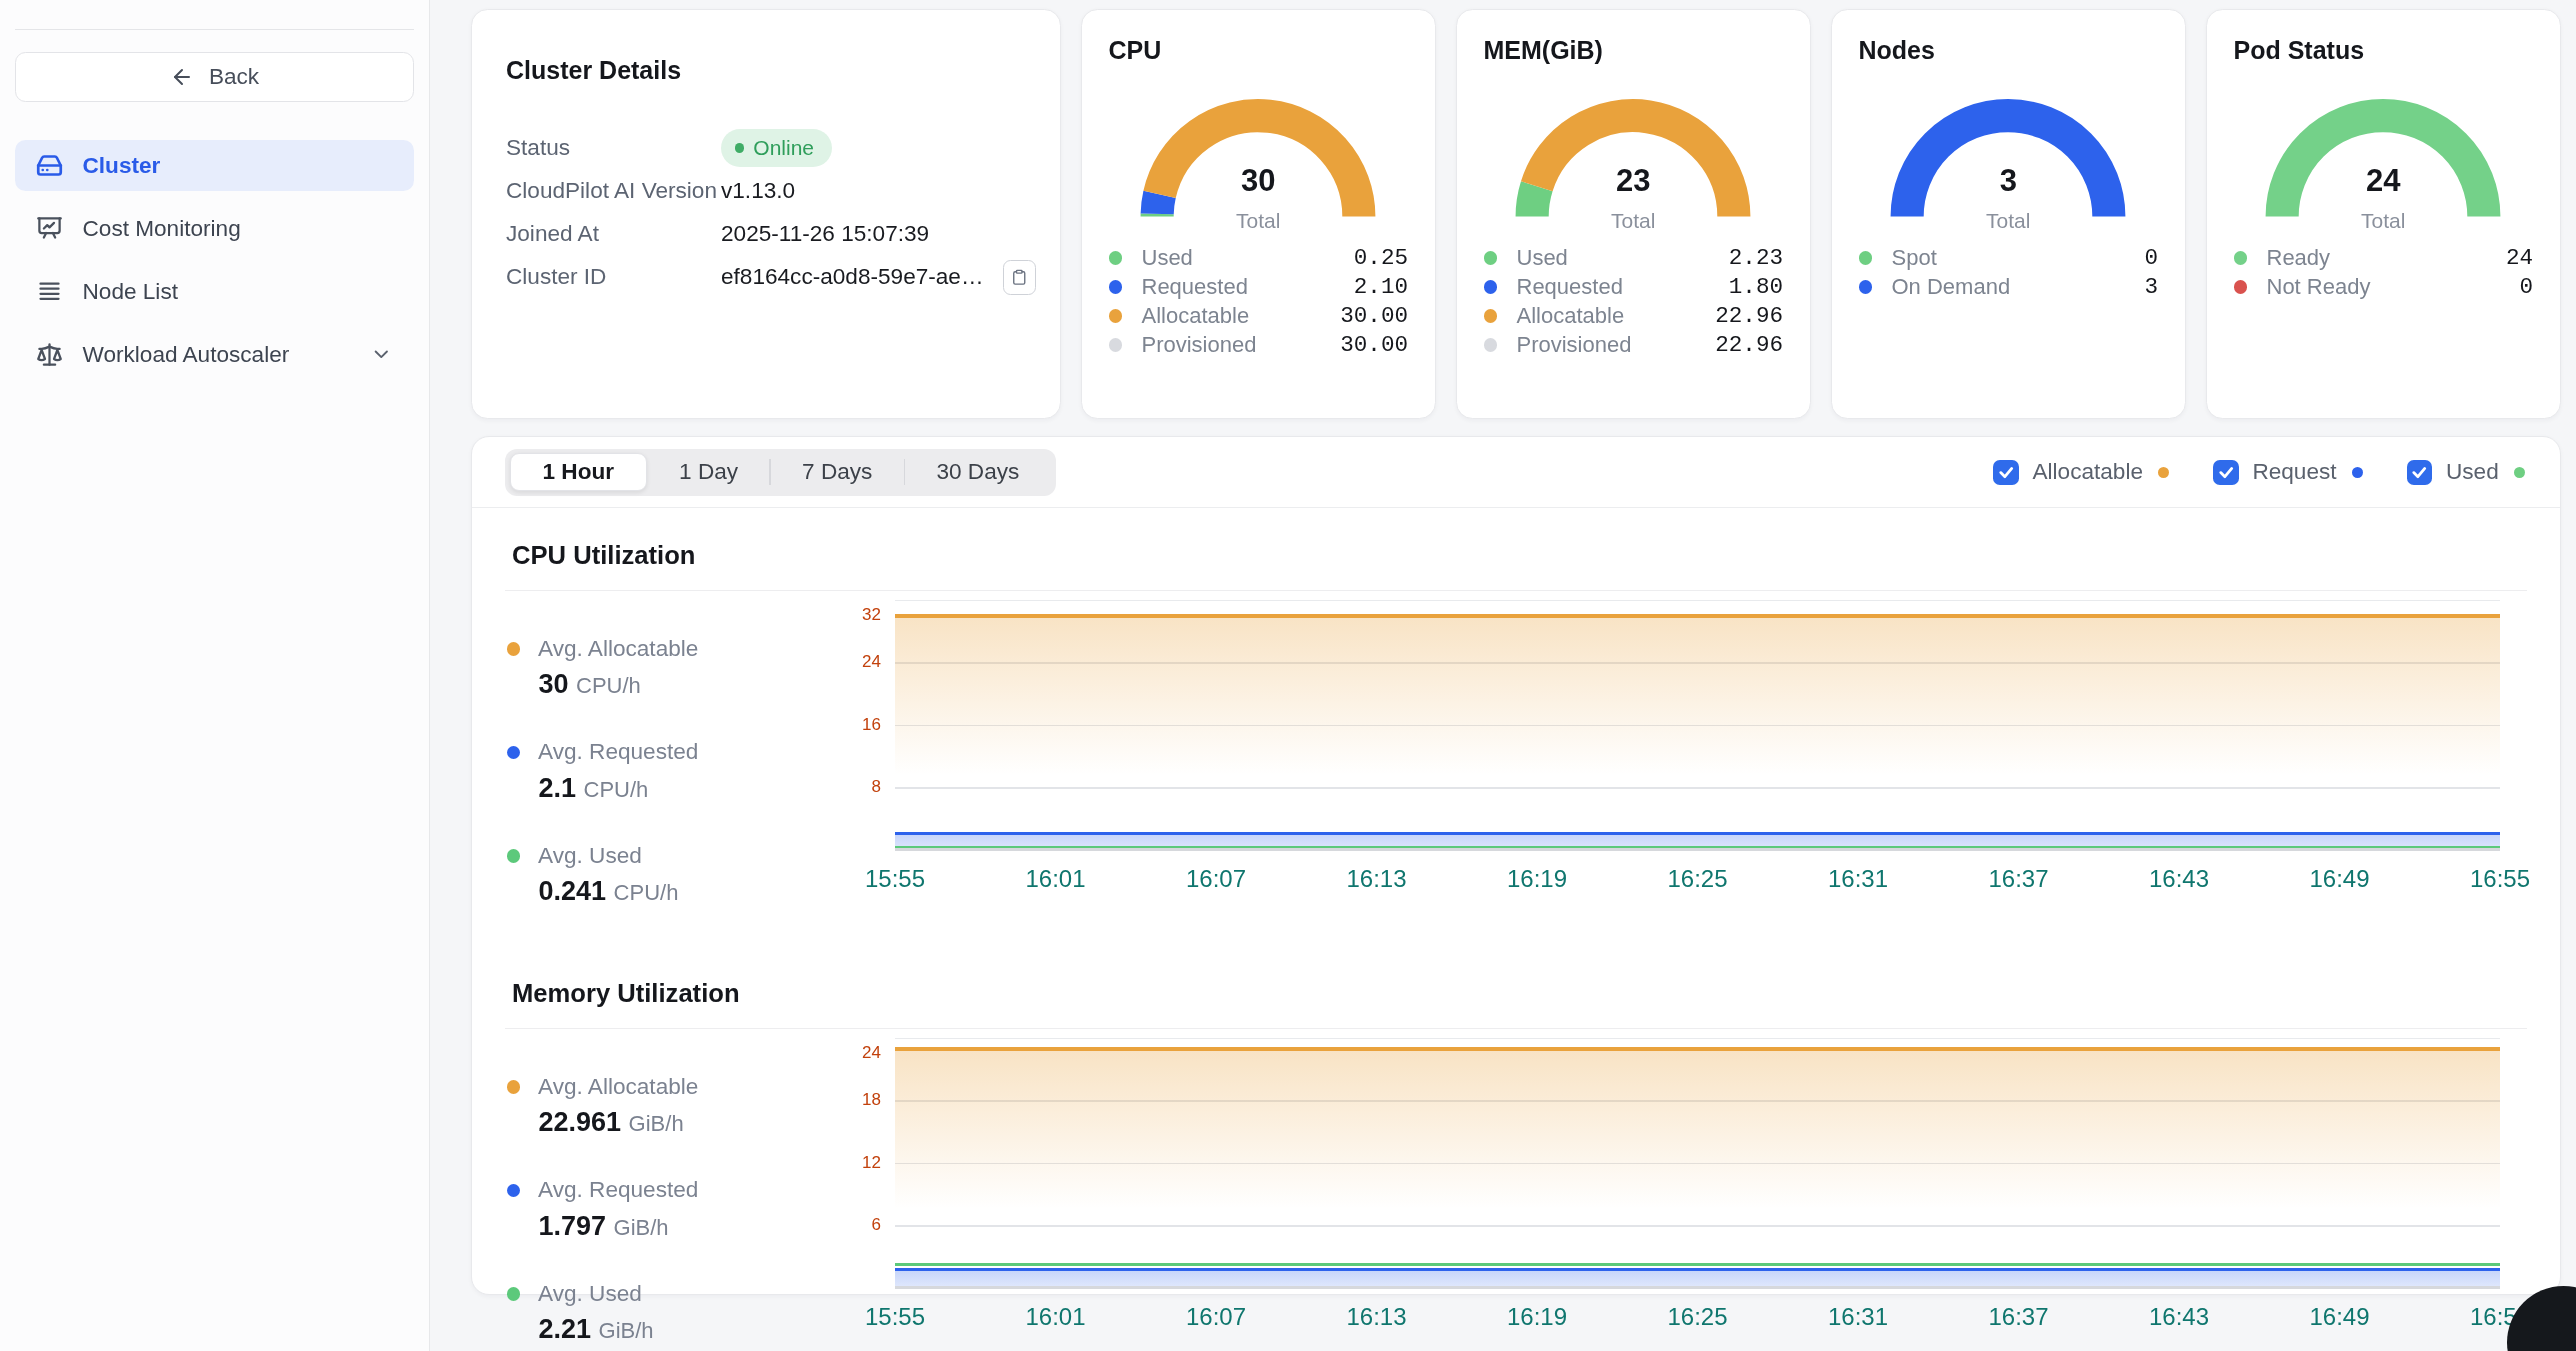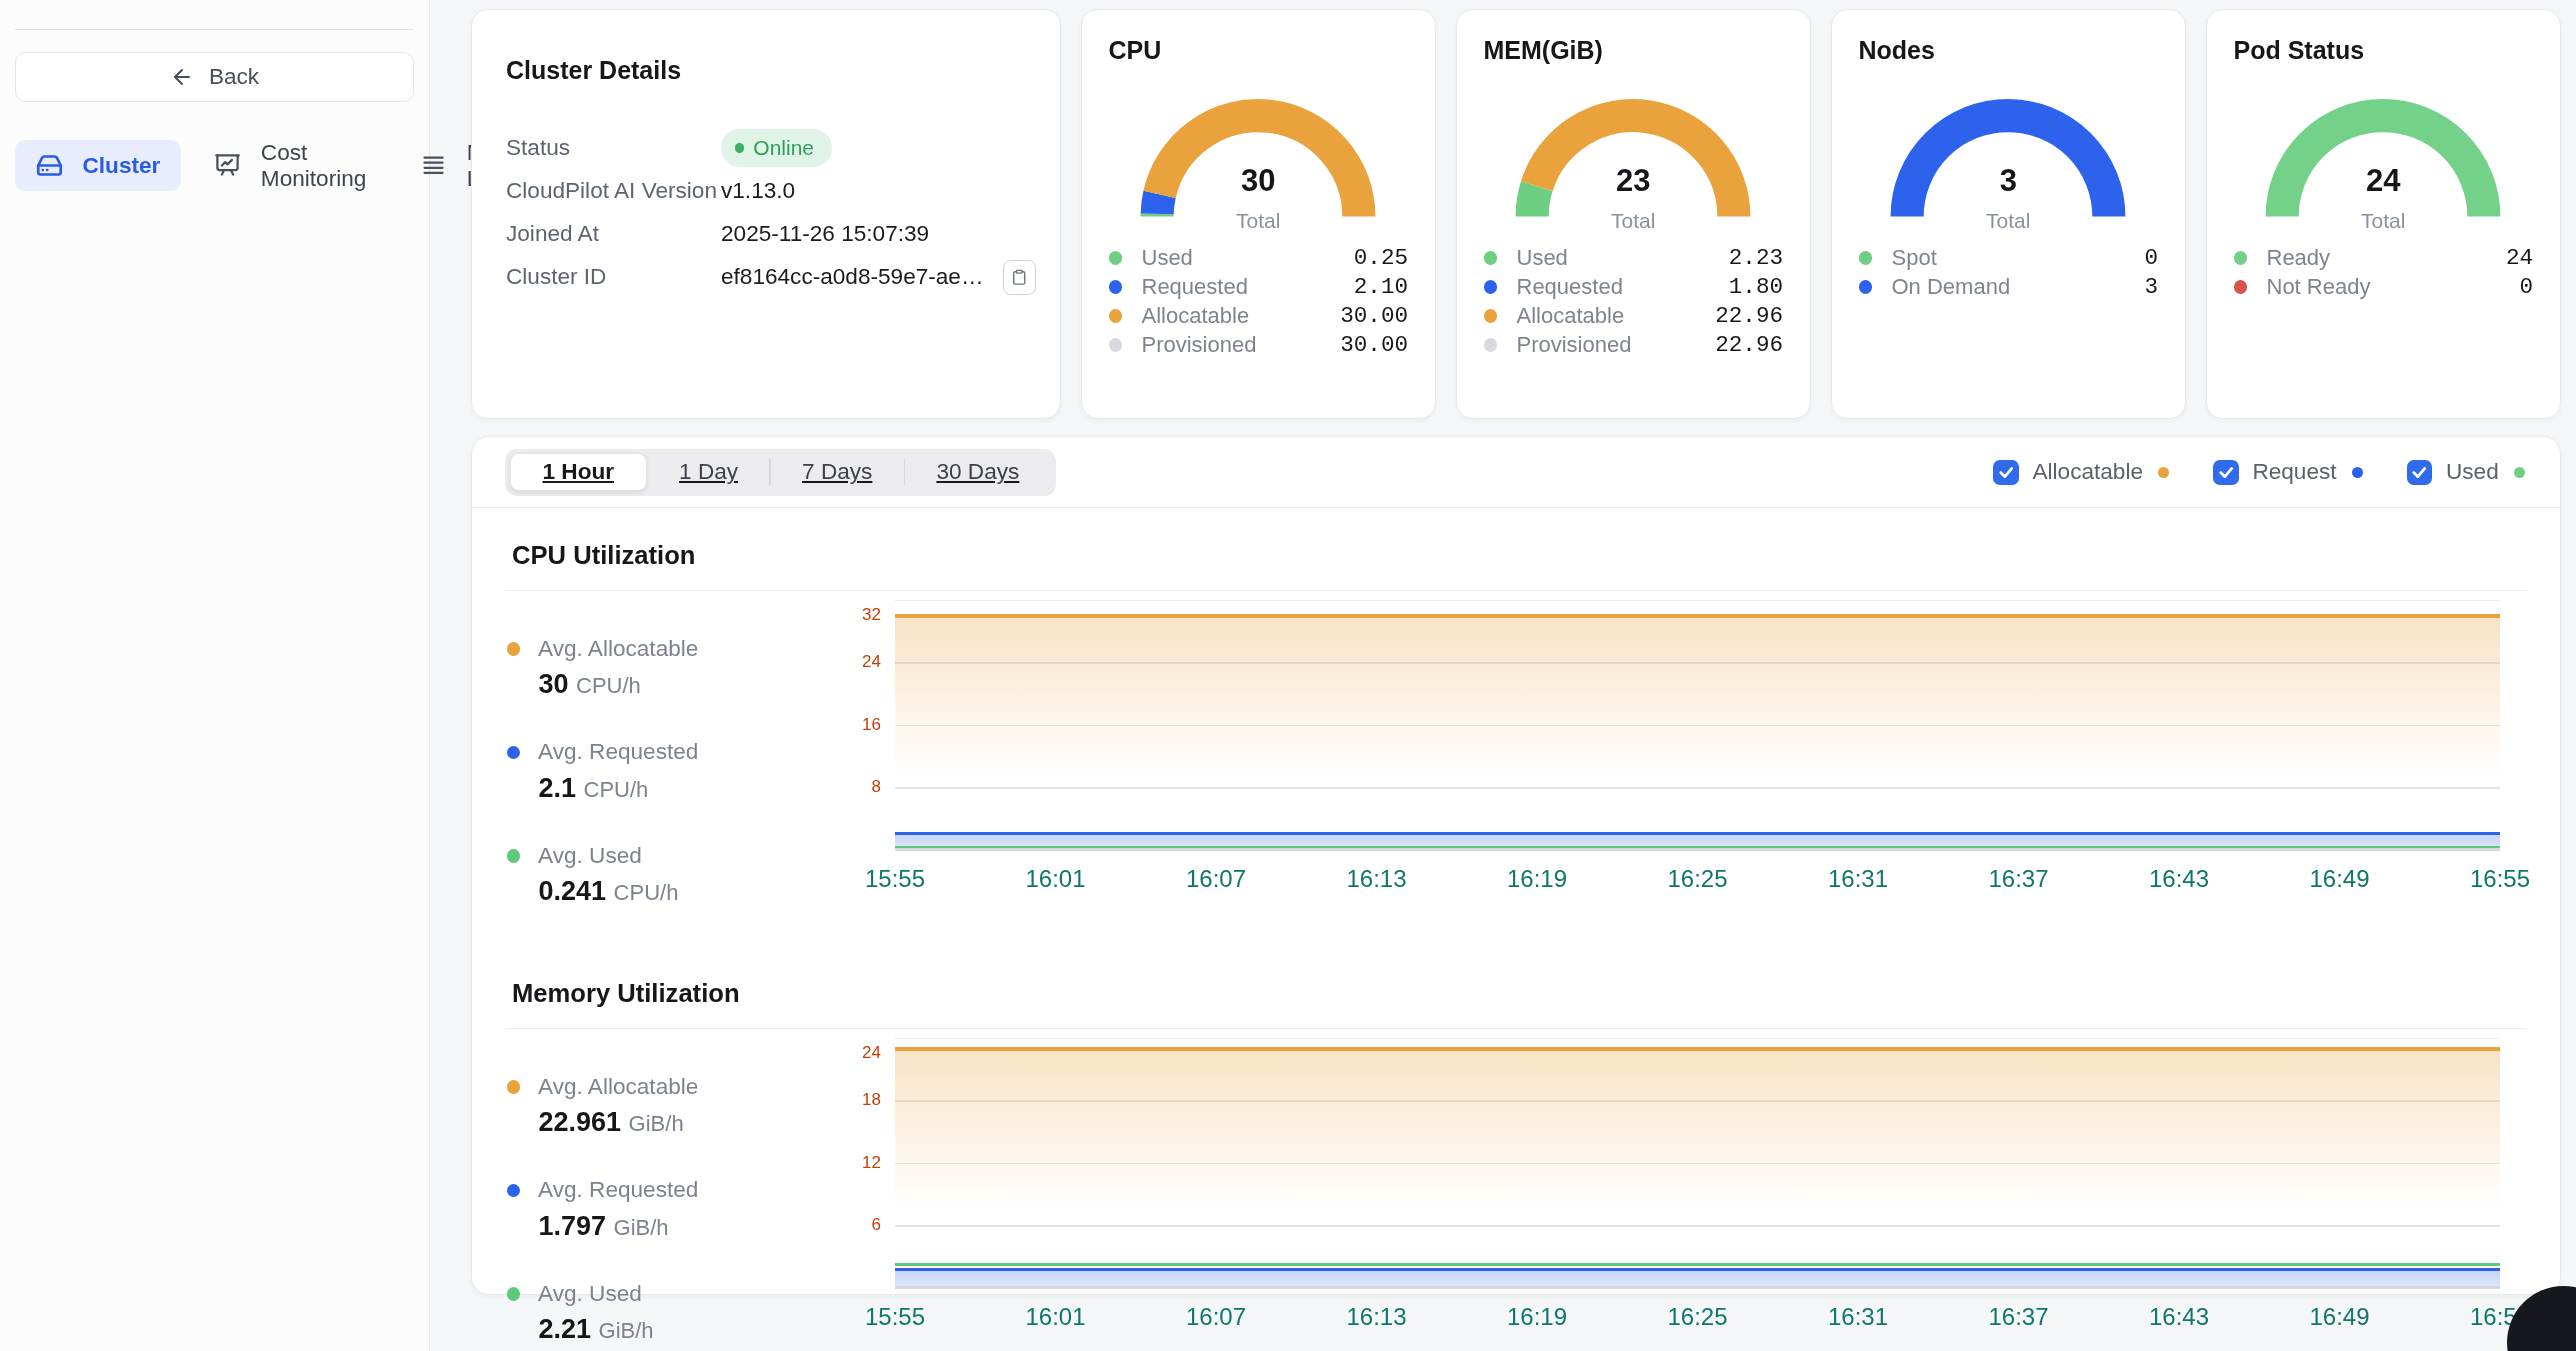--- a/index.html
+++ b/index.html
@@ -19,21 +19,21 @@
   }
   .sidebar-top-divider { height:0; border-top:1.5px solid #e4e5e8; margin-top:29px; }
   .back-btn {
     margin-top:22px; width:100%; height:50px;
     display:flex; align-items:center; justify-content:center; gap:15px;
     background:#fff; border:1.5px solid #e3e4e8; border-radius:10.5px;
     font-size:22.6px; color:#474e5a; cursor:pointer;
     font-family:inherit;
   }
   .back-btn svg { width:24px; height:24px; stroke:#474e5a; }
-  .nav { margin-top:38px; display:flex; flex-direction:row; gap:12px; }
+  .nav { margin-top:38px; display:flex; flex-direction:column; gap:12px; }
   .nav-item {
     height:51px; border-radius:10.5px; display:flex; align-items:center;
     padding:0 21px; gap:19.5px; font-size:22.6px; color:#3d4450; cursor:pointer;
   }
   .nav-item svg { width:27px; height:27px; stroke:#4a515d; flex:none; }
   .nav-item.active { background:#e7edfc; color:#2a5be8; font-weight:700; }
   .nav-item.active svg { stroke:#2a5be8; }
   .nav-item .chev { margin-left:auto; }
   .nav-item .chev svg { width:22.6px; height:22.6px; stroke:#5a616d; }
 
@@ -81,21 +81,21 @@
   .panel {
     margin-top:17.3px; background:#fff; border:1.5px solid #e8e9ec; border-radius:18px;
     height:859px; box-shadow:0 1.5px 4.5px rgba(16,24,40,.04);
   }
   .panel-header {
     height:71px; padding:0 35px 0 33px; display:flex; align-items:center;
     justify-content:space-between; border-bottom:1.5px solid #ecedef;
   }
   .tab-group {
     display:flex; align-items:center; background:#ececee; border-radius:12px;
-    padding:4.5px; height:47px;text-decoration:underline;
+    padding:4.5px; height:47px;
   }
   .tab {
     position:relative; height:38px; padding:0 32px; display:flex; align-items:center;
     font-size:22.6px; color:#3c4149; background:transparent; border:none; cursor:pointer;
     font-family:inherit; border-radius:9px;
   }
   .tab.active {
     background:#fff; border:1.5px solid #e2e3e7; font-weight:700; color:#17191e;
     box-shadow:0 1.5px 4.5px rgba(0,0,0,.08);
   }

